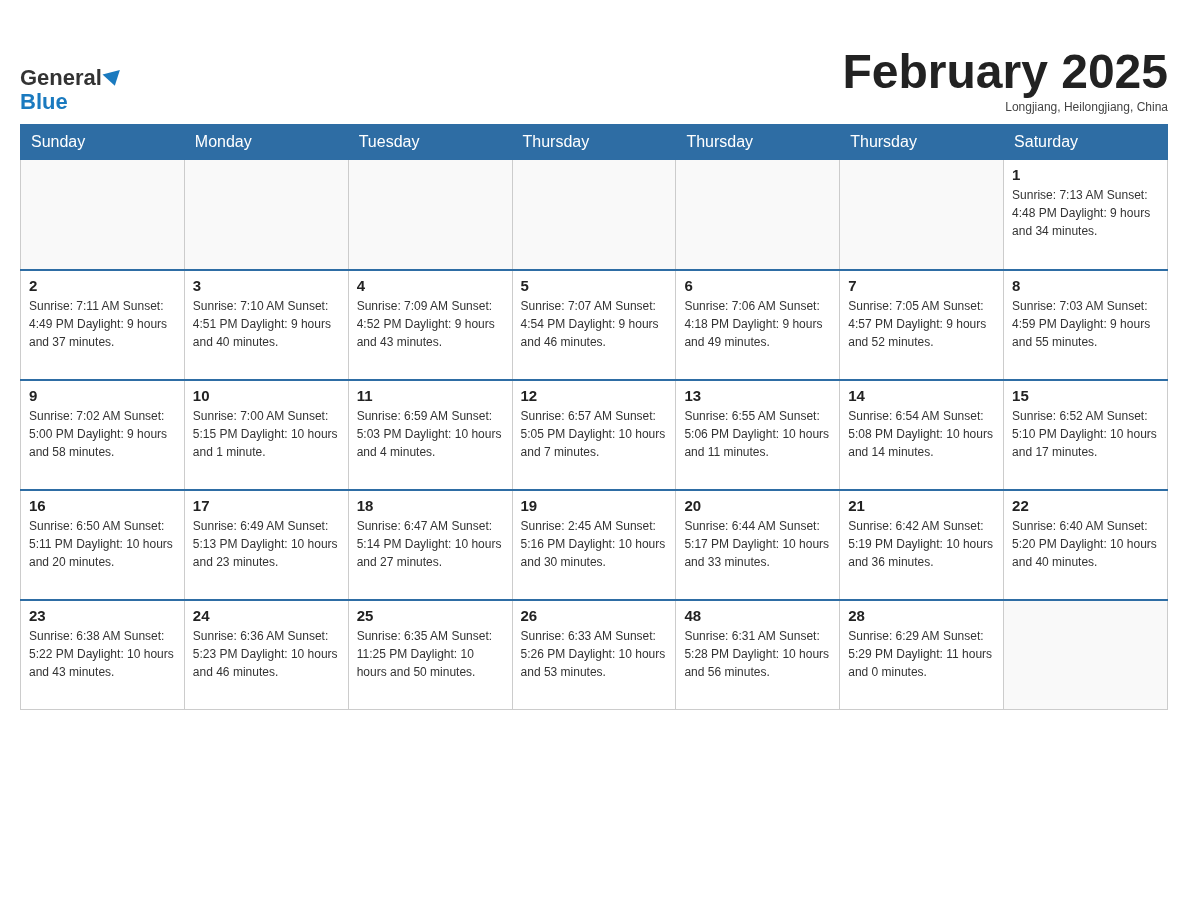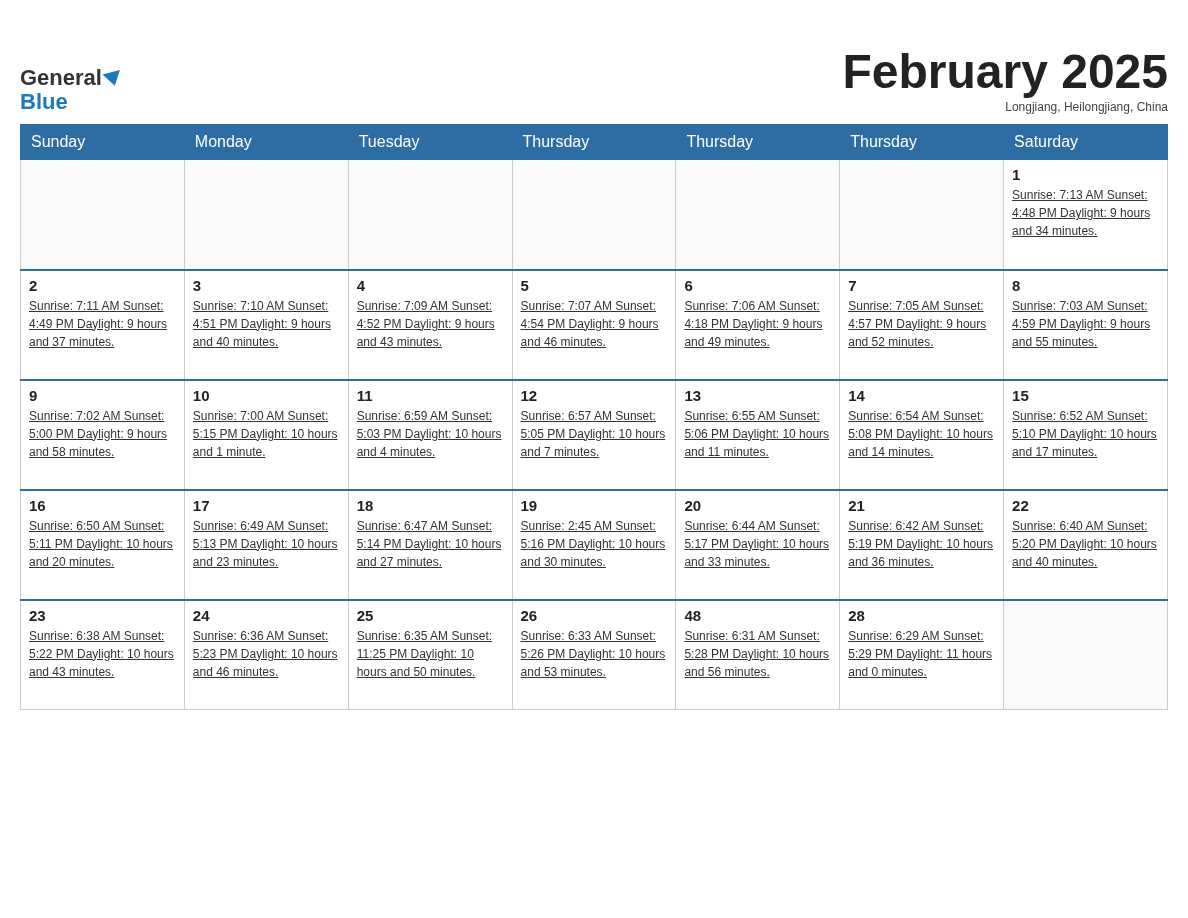--- a/index.html
+++ b/index.html
@@ -85,21 +85,20 @@
       font-size: 15px;
       font-weight: bold;
       color: #222;
       display: block;
       margin-bottom: 3px;
     }
     .day-info {
       font-size: 12px;
       color: #333;
       line-height: 1.5;
-      text-decoration: underline;
     }
     .row-border td {
       border-top: 2px solid #2e6da4;
     }
   </style>
 </head>
 <body>
 
 <div class="header">
   <div class="logo">

